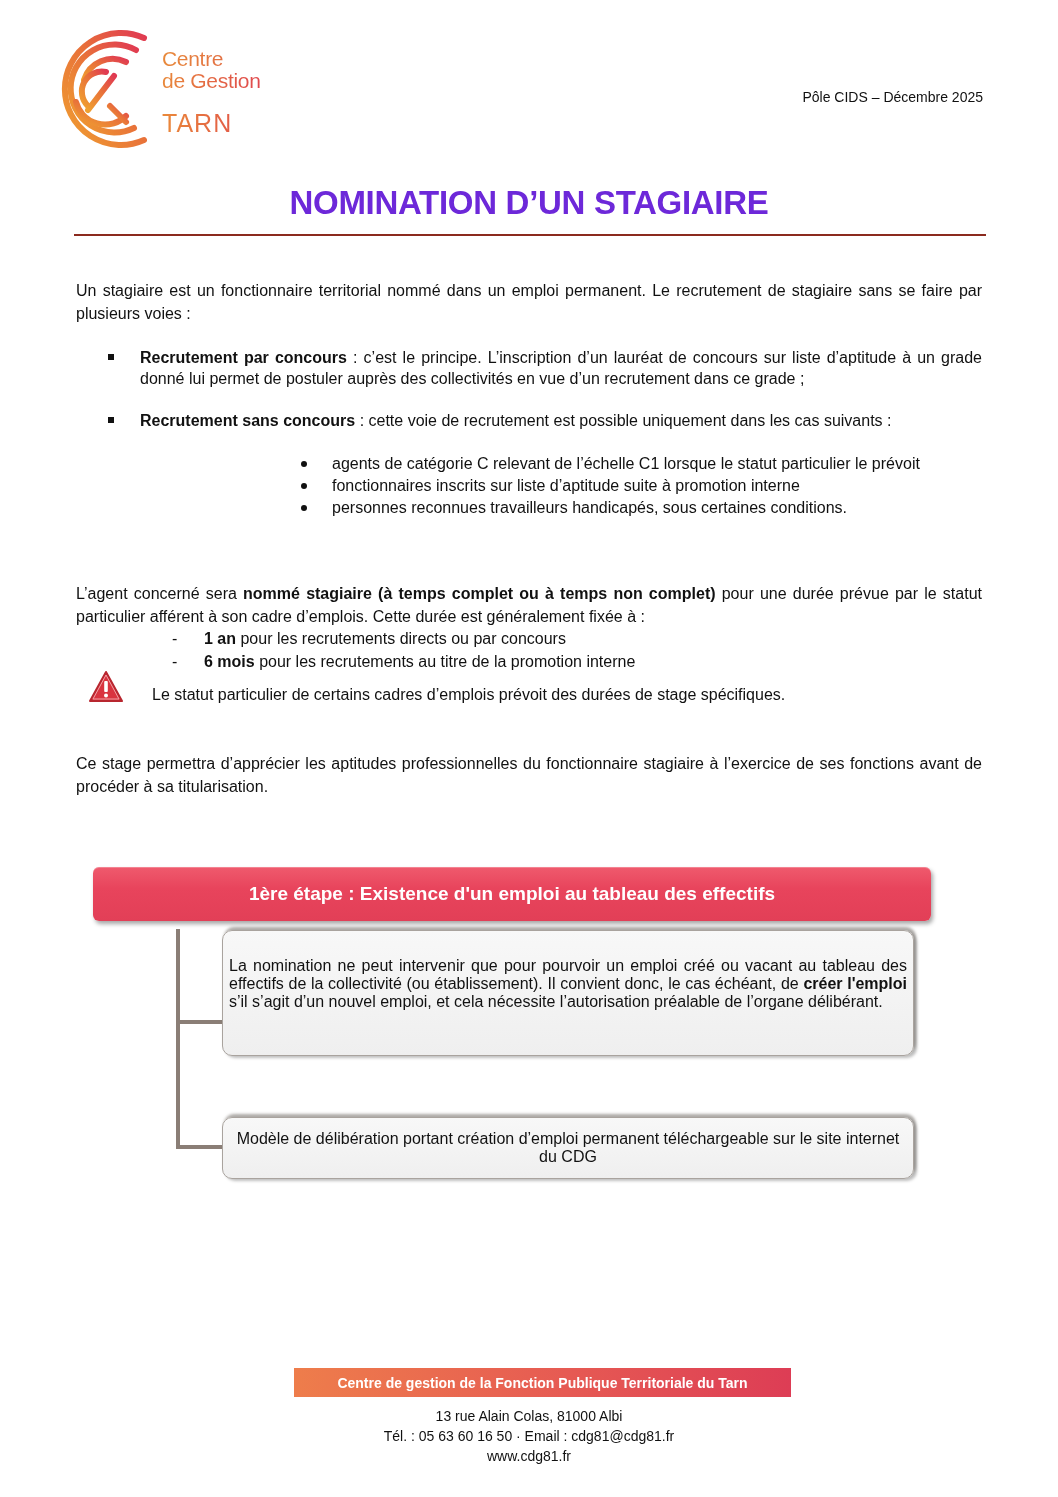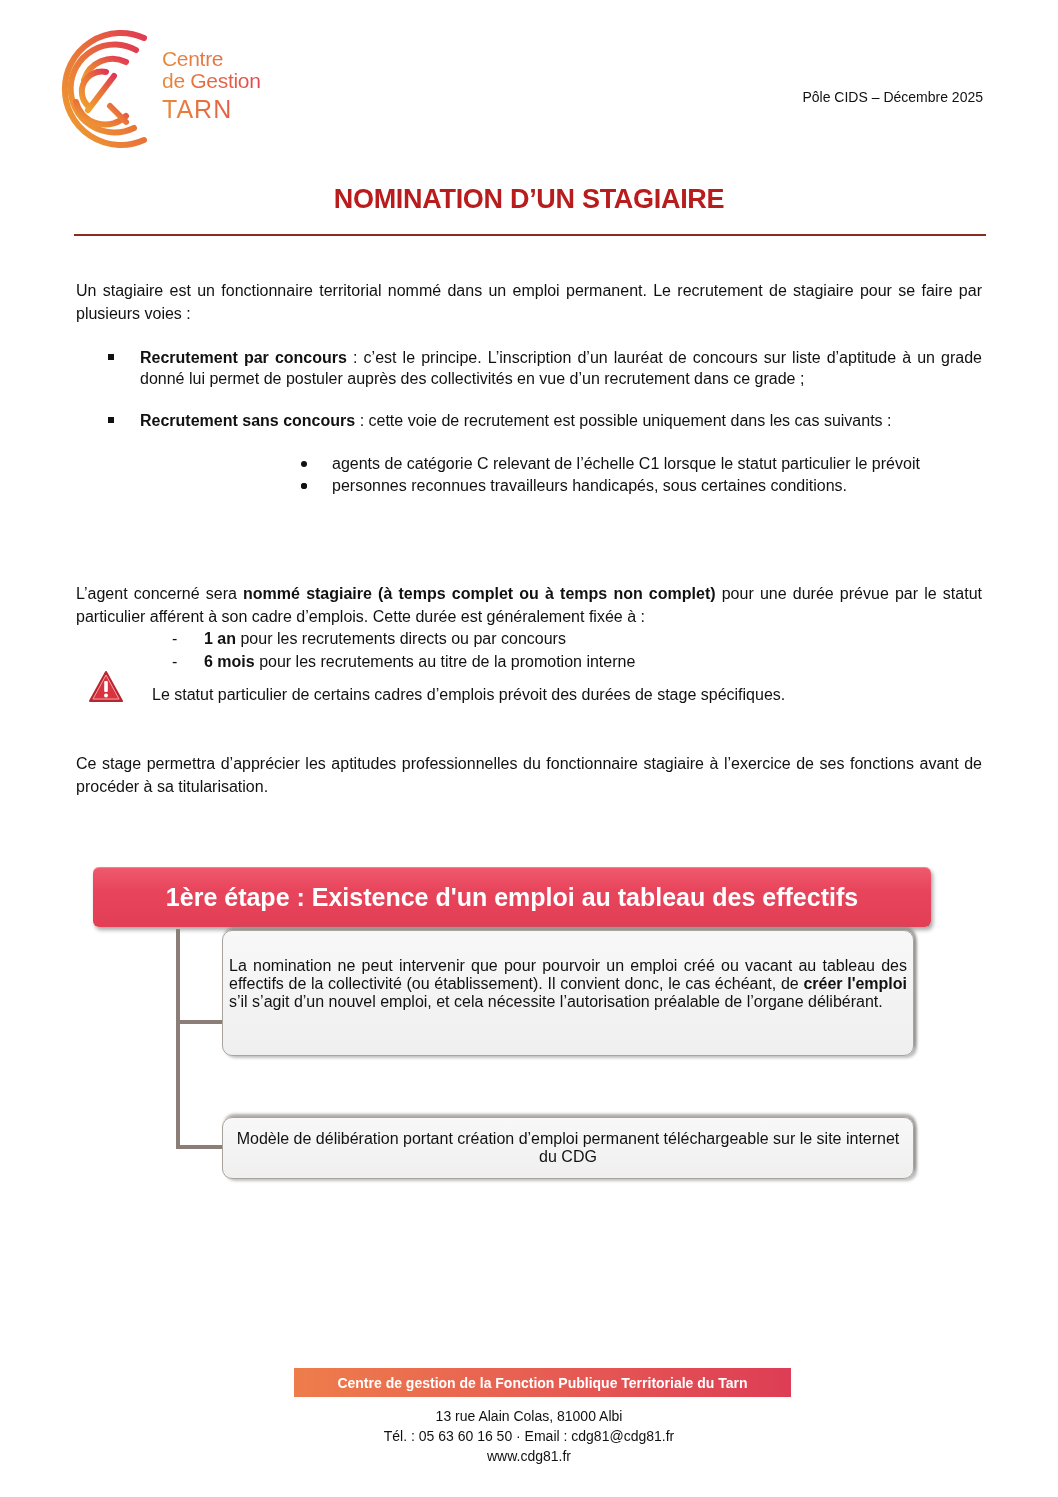--- a/index.html
+++ b/index.html
@@ -8,28 +8,28 @@
   .abs { position: absolute; }
 
   
   .logo { left: 48px; top: 28px; width: 245px; height: 122px; }
   .logo-text { position: absolute; left: 114px; top: 20px; line-height: 1; }
   .logo-line1, .logo-line2 { display: block; font-size: 21px; color: #e07a3c; letter-spacing: -0.3px; }
   .logo-line2 { margin-top: 1px; background: linear-gradient(90deg, #e8893a, #e0484e);
                 -webkit-background-clip: text; background-clip: text; color: transparent; }
   .logo-line1 { background: linear-gradient(90deg, #e8893a, #e0634a);
                 -webkit-background-clip: text; background-clip: text; color: transparent; }
-  .logo-line3 { display: block; margin-top: 6px; font-size: 25px; letter-spacing: 1px;
+  .logo-line3 { display: block; margin-top: 20px; font-size: 25px; letter-spacing: 1px;
                 background: linear-gradient(90deg, #ea8a3a, #e04a4c);
                 -webkit-background-clip: text; background-clip: text; color: transparent; }
 
   .header-meta { right: 75px; top: 89px; font-size: 14px; color: #111; }
 
   .title { left: 0; width: 1058px; top: 184px; text-align: center;
-           font-size: 27px; font-weight: bold; color: #b91c1c; letter-spacing: -0.3px; }
+           font-size: 33px; font-weight: bold; color: #6d28d9; letter-spacing: -0.3px; }
   .title-rule { left: 74px; width: 912px; top: 234px; height: 2px; background: #8b2a1e; }
 
   .para { left: 76px; width: 906px; font-size: 16px; line-height: 23px; text-align: justify; }
   .p1 { top: 279px; }
 
   .l1-item { left: 108px; width: 874px; font-size: 16px; line-height: 21px; }
   .l1-bullet { position: absolute; left: 0; top: 7px; width: 6px; height: 6px; background: #111; }
   .l1-text { margin-left: 32px; text-align: justify; display: block; }
   .l1a { top: 347px; }
   .l1b { top: 410px; }
@@ -42,25 +42,25 @@
   .dash-list { left: 170px; top: 627px; font-size: 16px; line-height: 23px; }
   .dash-item { position: relative; padding-left: 34px; }
   .dash-mark { position: absolute; left: 2px; top: 0; }
 
   .warn { left: 88px; top: 670px; width: 36px; height: 34px; }
   .warn-text { left: 152px; top: 686px; font-size: 16px; }
 
   .p3 { top: 752px; }
 
   
-  .step-header { left: 93px; top: 867px; width: 838px; height: 60px; border-radius: 6px;
+  .step-header { left: 93px; top: 867px; width: 838px; height: 54px; border-radius: 6px;
                  background: linear-gradient(180deg, #ef5a6d 0%, #e8445c 40%, #e23f57 100%);
                  box-shadow: 2px 3px 4px rgba(0,0,0,0.35), inset 0 1px 0 rgba(255,255,255,0.25);
                  display: flex; align-items: center; justify-content: center;
-                 color: #fff; font-weight: bold; font-size: 25px; }
+                 color: #fff; font-weight: bold; font-size: 19px; }
   .tree-v { left: 176px; top: 929px; width: 4px; height: 220px; background: #8a7e76; }
   .tree-h1 { left: 176px; top: 1020px; width: 48px; height: 4px; background: #8a7e76; }
   .tree-h2 { left: 176px; top: 1145px; width: 48px; height: 4px; background: #8a7e76; }
 
   .card { left: 222px; width: 690px; border-radius: 10px;
           background: linear-gradient(180deg, #f8f8f8 0%, #efefef 100%);
           border: 1px solid #a9a39e;
           box-shadow: 2px -3px 3px rgba(120,115,110,0.6), 3px 2px 3px rgba(0,0,0,0.25);
           font-size: 16px; line-height: 18px; }
   .card1 { top: 930px; height: 124px; }
@@ -102,38 +102,39 @@
     <span class="logo-line2">de Gestion</span>
     <span class="logo-line3">TARN</span>
   </div>
 </div>
 
 <div class="abs header-meta">Pôle CIDS – Décembre 2025</div>
 
 <div class="abs title">NOMINATION D’UN STAGIAIRE</div>
 <div class="abs title-rule"></div>
 
-<div class="abs para p1">Un stagiaire est un fonctionnaire territorial nommé dans un emploi permanent. Le recrutement de stagiaire pour se faire par plusieurs voies :</div>
+<div class="abs para p1">Un stagiaire est un fonctionnaire territorial nommé dans un emploi permanent. Le recrutement de stagiaire sans se faire par plusieurs voies :</div>
 
 <div class="abs l1-item l1a">
   <span class="l1-bullet"></span>
   <span class="l1-text"><b>Recrutement par concours</b><span> : c’est le principe. L’inscription d’un lauréat de concours sur liste d’aptitude à un grade donné lui permet de postuler auprès des collectivités en vue d’un recrutement dans ce grade ;</span></span>
 </div>
 <div class="abs l1-item l1b">
   <span class="l1-bullet"></span>
   <span class="l1-text"><b>Recrutement sans concours</b><span> : cette voie de recrutement est possible uniquement dans les cas suivants :</span></span>
 </div>
 
 <div class="abs l2">
   <div class="l2-item">
     <span class="l2-dot"></span>
     <span>agents de catégorie C relevant de l’échelle C1 lorsque le statut particulier le prévoit</span>
   </div>
   <div class="l2-item">
     <span class="l2-dot"></span>
+    <span>fonctionnaires inscrits sur liste d’aptitude suite à promotion interne</span>
   </div>
   <div class="l2-item">
     <span class="l2-dot"></span>
     <span>personnes reconnues travailleurs handicapés, sous certaines conditions.</span>
   </div>
 </div>
 
 <div class="abs para p2"><span>L’agent concerné sera </span><b>nommé stagiaire (à temps complet ou à temps non complet)</b><span> pour une durée prévue par le statut particulier afférent à son cadre d’emplois. Cette durée est généralement fixée à :</span></div>
 
 <div class="abs dash-list">

